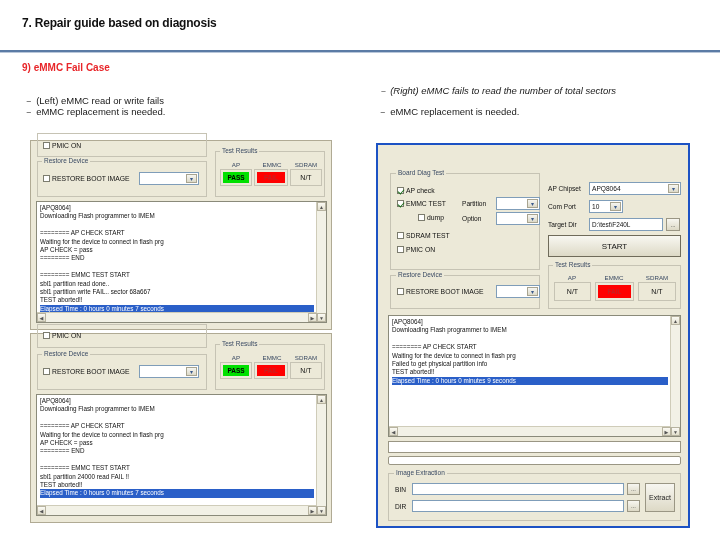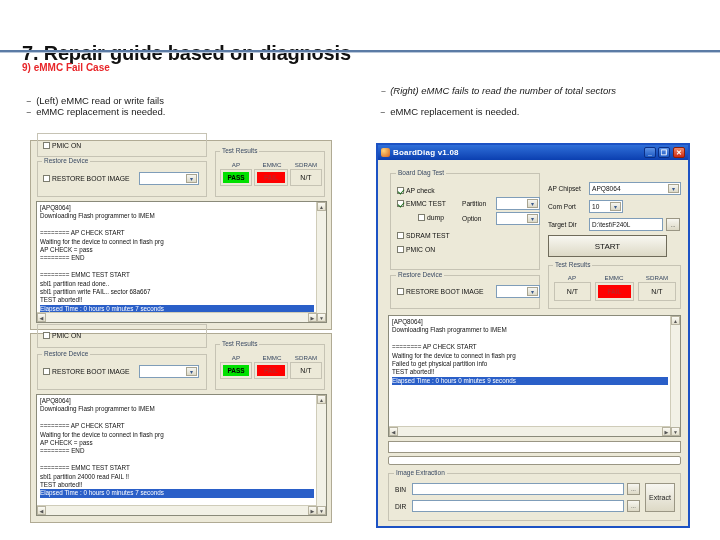--- a/index.html
+++ b/index.html
@@ -6,23 +6,22 @@
   body{
     width:720px;height:540px;
     background:#ffffff;
     font-family:"Liberation Sans", sans-serif;
     overflow:hidden;
     position:relative;
   }
   
   #slide-title{
     position:absolute;left:22px;top:16px;
-    font-size:20px;font-weight:bold;color:#111;
+    font-size:12px;font-weight:bold;color:#111;
     letter-spacing:-0.2px;
-    margin-top:26px;
   }
   #title-rule{
     position:absolute;left:0;top:50px;width:720px;height:2px;
     background:#5b7ba5;
   }
   #title-rule2{
     position:absolute;left:0;top:52px;width:720px;height:1px;
     background:#b9c7da;
   }
   #section-heading{
@@ -282,27 +281,20 @@
     </div>
     <div class="hscroll" style="right:9px;">
       <div class="lf">◀</div>
       <div class="rt">▶</div>
     </div>
   </div>
 </div>
 
 <div id="win">
 
-  <div id="titlebar">
-    <span class="tico"></span>
-    <span class="ttext">BoardDiag v1.08</span>
-    <span class="winbtn" id="btn-min">_</span>
-    <span class="winbtn" id="btn-max">❐</span>
-    <span class="winbtn" id="btn-close">✕</span>
-  </div>
 
   <div class="groupbox" style="left:12px;top:28px;width:150px;height:97px;"></div>
   <div class="grouplabel" style="left:18px;top:24px;">Board Diag Test</div>
 
   <div class="cb" style="left:19px;top:42px;">
     <span class="box checked"></span>
     <span>AP check</span>
   </div>
   <div class="cb" style="left:19px;top:55px;">
     <span class="box checked"></span>
@@ -354,21 +346,21 @@
     <span>10</span>
     <span class="arrow">▾</span>
   </div>
 
   <div class="fieldlbl" style="left:170px;top:76px;">Target Dir</div>
   <div class="textbox" style="left:211px;top:73px;width:74px;height:13px;">
     <span>D:\test\F240L</span>
   </div>
   <div class="smallbtn" style="left:288px;top:73px;width:14px;height:13px;">...</div>
 
-  <div class="startbtn" style="left:170px;top:90px;width:119px;height:22px;">START</div>
+  <div class="startbtn" style="left:170px;top:90px;width:133px;height:22px;">START</div>
 
   <div class="groupbox" style="left:170px;top:120px;width:133px;height:44px;"></div>
   <div class="grouplabel" style="left:175px;top:116px;">Test Results</div>
 
   <div class="resultlabel" style="left:176px;top:129px;width:36px;">AP</div>
   <div class="resultlabel" style="left:217px;top:129px;width:38px;">EMMC</div>
   <div class="resultlabel" style="left:259px;top:129px;width:40px;">SDRAM</div>
 
   <div class="resultcell" style="left:176px;top:137px;width:37px;height:19px;">N/T</div>
   <div class="resultcell" style="left:217px;top:137px;width:39px;height:19px;">

